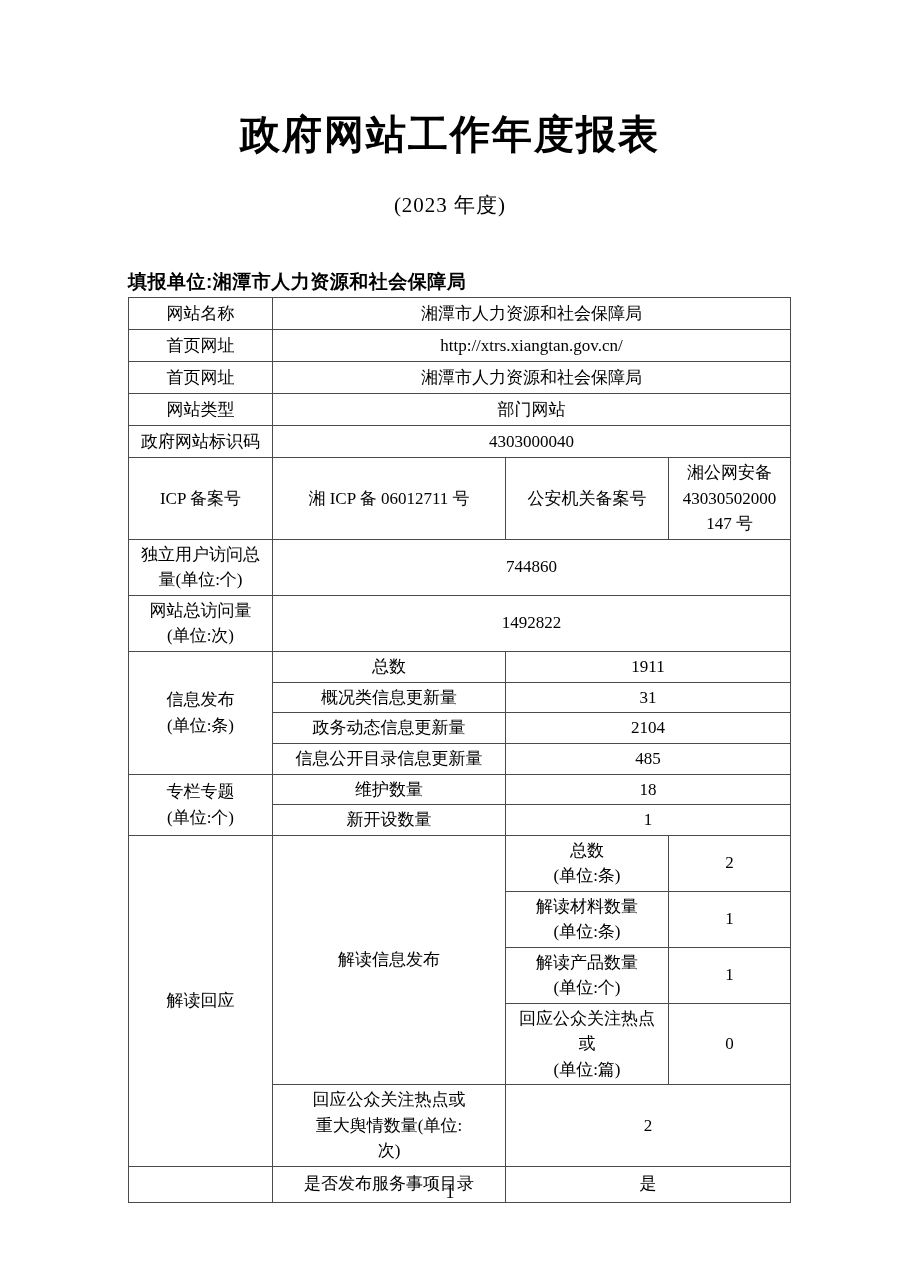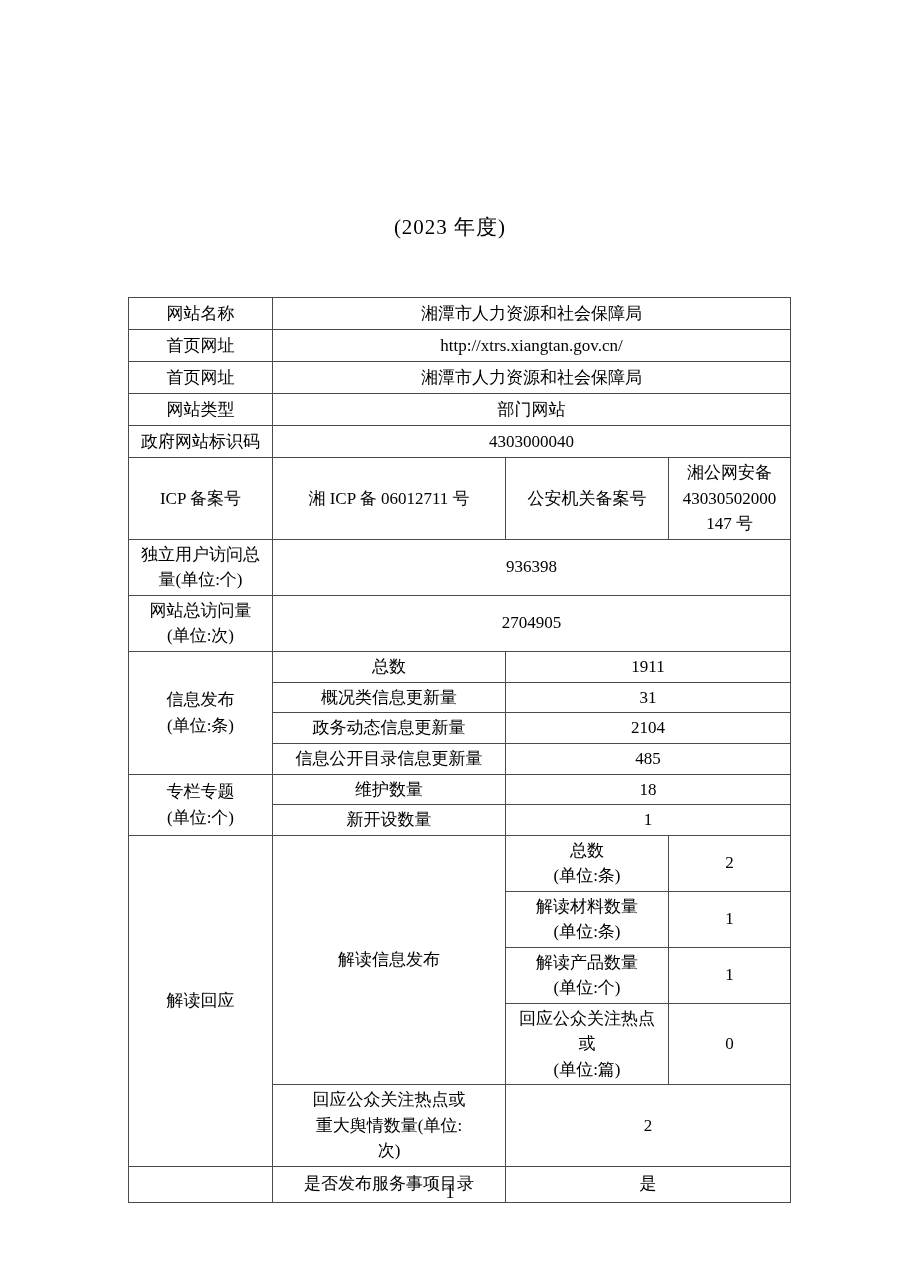--- a/index.html
+++ b/index.html
@@ -10,21 +10,21 @@
   }
   .page{position:relative;width:900px;height:1272px;background:#fff;overflow:hidden;}
 
   .doc-title{
     position:absolute;top:110px;left:0;width:900px;text-align:center;
     font-family:"Liberation Sans","DejaVu Sans",sans-serif;
     font-weight:bold;font-size:40px;letter-spacing:2px;line-height:1.2;
   }
   .doc-subtitle{
     position:absolute;top:191px;left:0;width:900px;text-align:center;
-    font-size:21px;letter-spacing:1px;margin-top:22px;
+    font-size:21px;letter-spacing:1px;
   }
   .unit-line{
     position:absolute;top:269px;left:128px;
     font-family:"Liberation Sans","DejaVu Sans",sans-serif;
     font-weight:bold;font-size:19px;letter-spacing:0.5px;white-space:nowrap;
   }
 
   table.report{
     position:absolute;top:297px;left:128px;width:662px;
     border-collapse:collapse;table-layout:fixed;
@@ -44,21 +44,23 @@
   .page-number{
     position:absolute;top:1182px;left:0;width:900px;text-align:center;
     font-size:18px;
   }
 </style>
 </head>
 <body>
 
 <div class="page">
 
+  <div class="doc-title">政府网站工作年度报表</div>
   <div class="doc-subtitle">(2023 年度)</div>
+  <div class="unit-line">填报单位:湘潭市人力资源和社会保障局</div>
 
   <table class="report">
     <colgroup>
       <col style="width:144px">
         <col style="width:233px">
         <col style="width:163px">
         <col style="width:122px">
     </colgroup>
     <tbody>
       <tr class="r32">
@@ -87,26 +89,26 @@
         <td>湘 ICP 备 06012711 号</td>
         <td>公安机关备案号</td>
         <td class="small-text">湘公网安备
 43030502000
 147 号</td>
       </tr>
 
       <tr class="r55">
         <td>独立用户访问总
 量(单位:个)</td>
-        <td colspan="3">936398</td>
+        <td colspan="3">744860</td>
       </tr>
       <tr class="r55">
         <td>网站总访问量
 (单位:次)</td>
-        <td colspan="3">2704905</td>
+        <td colspan="3">1492822</td>
       </tr>
 
       <tr class="r31">
         <td rowspan="4">信息发布
 (单位:条)</td>
         <td>总数</td>
         <td colspan="2">1911</td>
       </tr>
       <tr class="r30">
         <td>概况类信息更新量</td>

